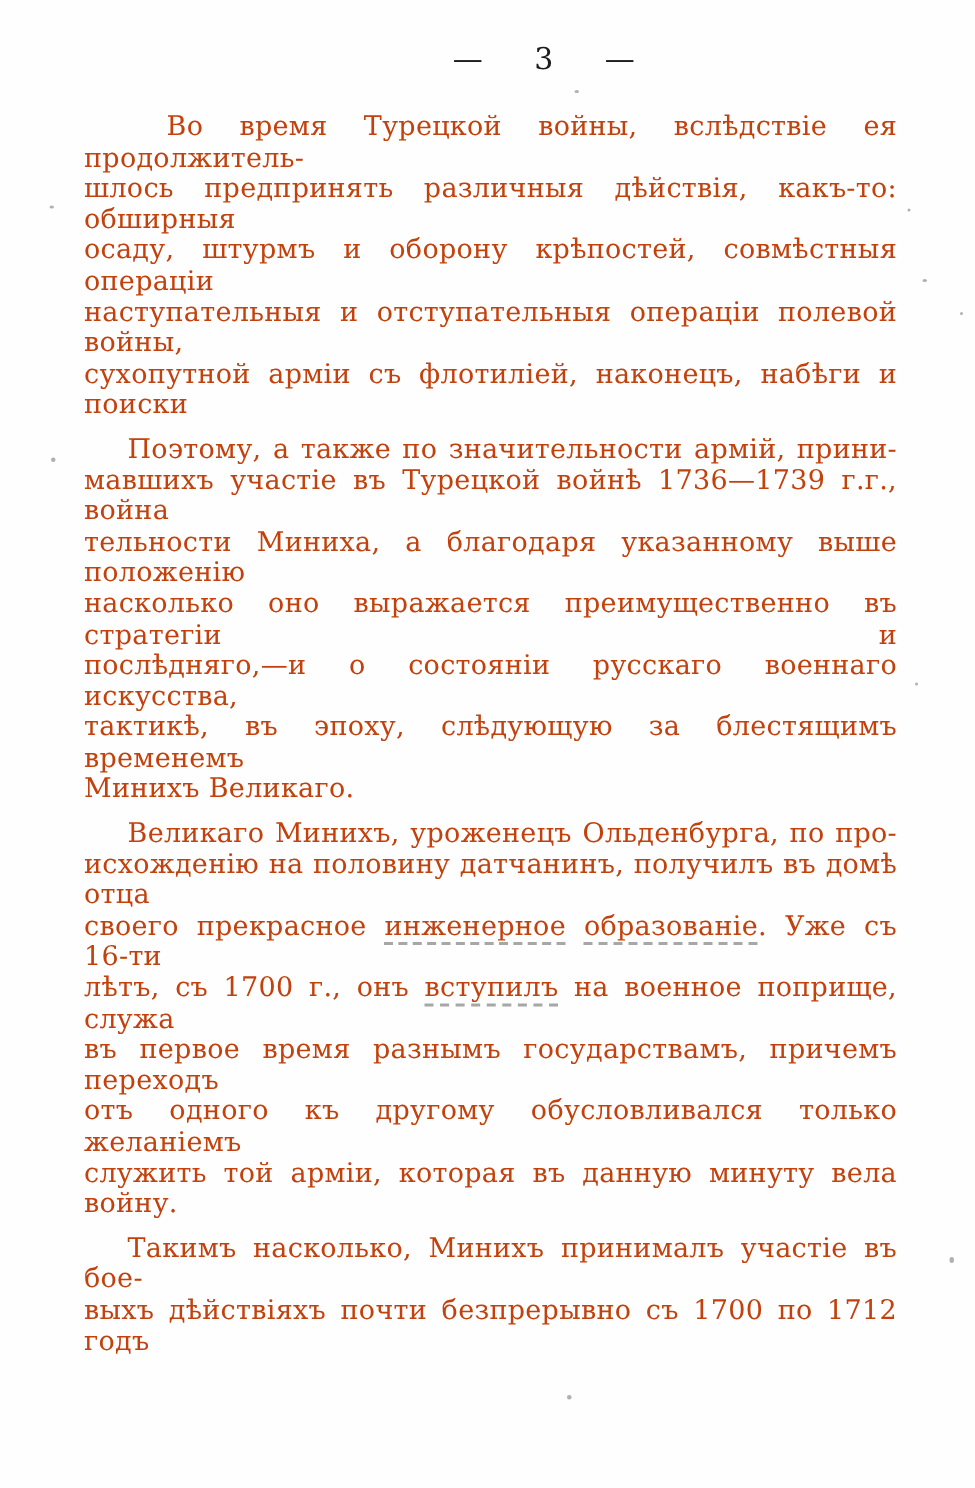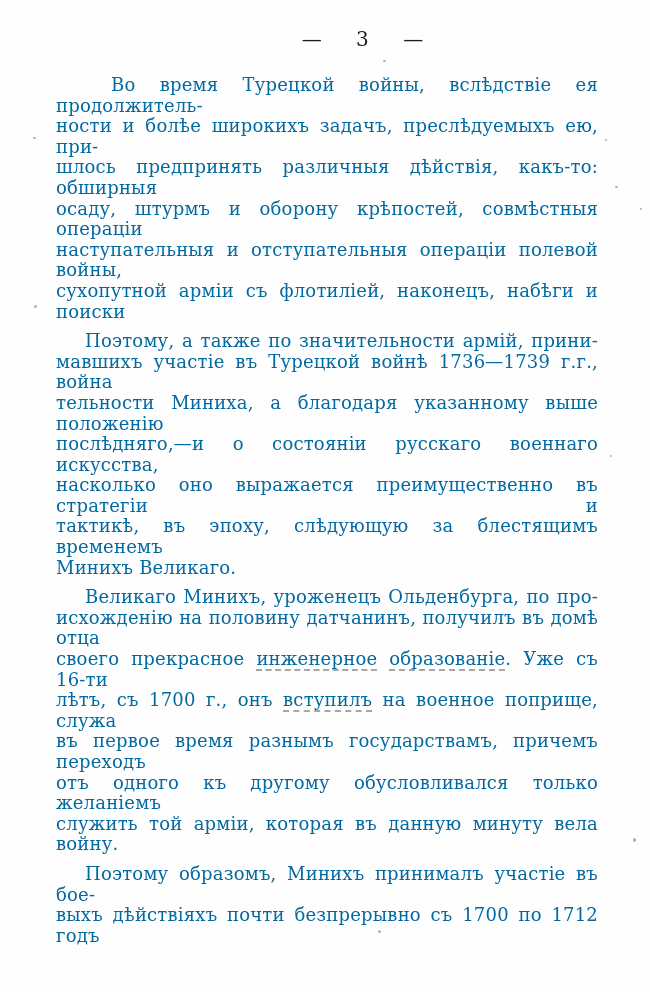--- a/index.html
+++ b/index.html
@@ -35,21 +35,21 @@
   }
   .para { margin: 0; }
   .para + .para { margin-top: 9px; }
   .line {
     font-size: 18px;
     line-height: 20.6px;
     letter-spacing: 0.2px;
     text-align: justify;
     text-align-last: justify;
     white-space: normal;
-    color: #0369a1;
+    color: #c2410c;
   }
   .line.first { text-indent: 29px; }
   .para.opening .line.first { text-indent: 55px; }
   .line.last { text-align-last: left; }
   .pencil {
     border-bottom: 2px dashed rgba(95, 95, 95, 0.55);
     padding-bottom: 0px;
   }
   .speck {
     position: absolute;
@@ -60,46 +60,45 @@
 </style>
 </head>
 <body>
 
 <div class="page">
   <div class="page-header">— 3 —</div>
 
   <div class="text-block">
       <div class="para opening">
         <div class="line first">Во время Турецкой войны, вслѣдствіе ея продолжитель-</div>
-        <div class="line">ности и болѣе широкихъ задачъ, преслѣдуемыхъ ею, при-</div>
         <div class="line">шлось предпринять различныя дѣйствія, какъ-то: обширныя</div>
         <div class="line">осаду, штурмъ и оборону крѣпостей, совмѣстныя операціи</div>
         <div class="line">наступательныя и отступательныя операціи полевой войны,</div>
         <div class="line">сухопутной арміи съ флотиліей, наконецъ, набѣги и поиски</div>
       </div>
       <div class="para">
         <div class="line first">Поэтому, а также по значительности армій, прини-</div>
         <div class="line">мавшихъ участіе въ Турецкой войнѣ 1736—1739 г.г., война</div>
         <div class="line">тельности Миниха, а благодаря указанному выше положенію</div>
+        <div class="line">насколько оно выражается преимущественно въ стратегіи и</div>
         <div class="line">послѣдняго,—и о состояніи русскаго военнаго искусства,</div>
-        <div class="line">насколько оно выражается преимущественно въ стратегіи и</div>
         <div class="line">тактикѣ, въ эпоху, слѣдующую за блестящимъ временемъ</div>
         <div class="line last">Минихъ Великаго.</div>
       </div>
       <div class="para">
         <div class="line first">Великаго Минихъ, уроженецъ Ольденбурга, по про-</div>
         <div class="line">исхожденію на половину датчанинъ, получилъ въ домѣ отца</div>
         <div class="line">своего прекрасное <span class="pencil">инженерное</span> <span class="pencil">образованіе</span>. Уже съ 16-ти</div>
         <div class="line">лѣтъ, съ 1700 г., онъ <span class="pencil">вступилъ</span> на военное поприще, служа</div>
         <div class="line">въ первое время разнымъ государствамъ, причемъ переходъ</div>
         <div class="line">отъ одного къ другому обусловливался только желаніемъ</div>
         <div class="line">служить той арміи, которая въ данную минуту вела войну.</div>
       </div>
       <div class="para">
-        <div class="line first">Поэтому образомъ, Минихъ принималъ участіе въ бое-</div>
+        <div class="line first">Такимъ насколько, Минихъ принималъ участіе въ бое-</div>
         <div class="line">выхъ дѣйствіяхъ почти безпрерывно съ 1700 по 1712 годъ</div>
       </div>
     </div>
 
   <div class="speck" style="left:33px;  top:137px; width:3px; height:2px;"></div>
   <div class="speck" style="left:34px;  top:305px; width:3px; height:3px;"></div>
   <div class="speck" style="left:605px; top:139px; width:2px; height:2px;"></div>
   <div class="speck" style="left:615px; top:186px; width:3px; height:2px;"></div>
   <div class="speck" style="left:640px; top:208px; width:2px; height:2px;"></div>
   <div class="speck" style="left:610px; top:455px; width:2px; height:2px;"></div>

